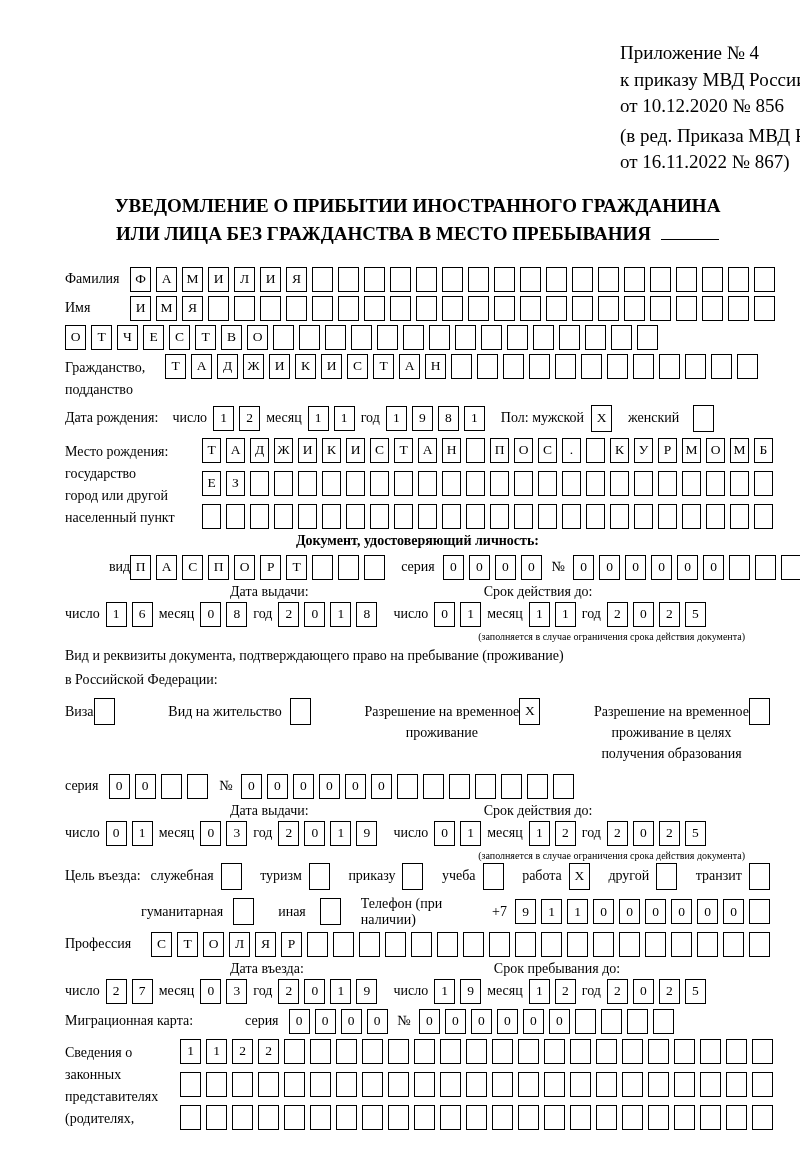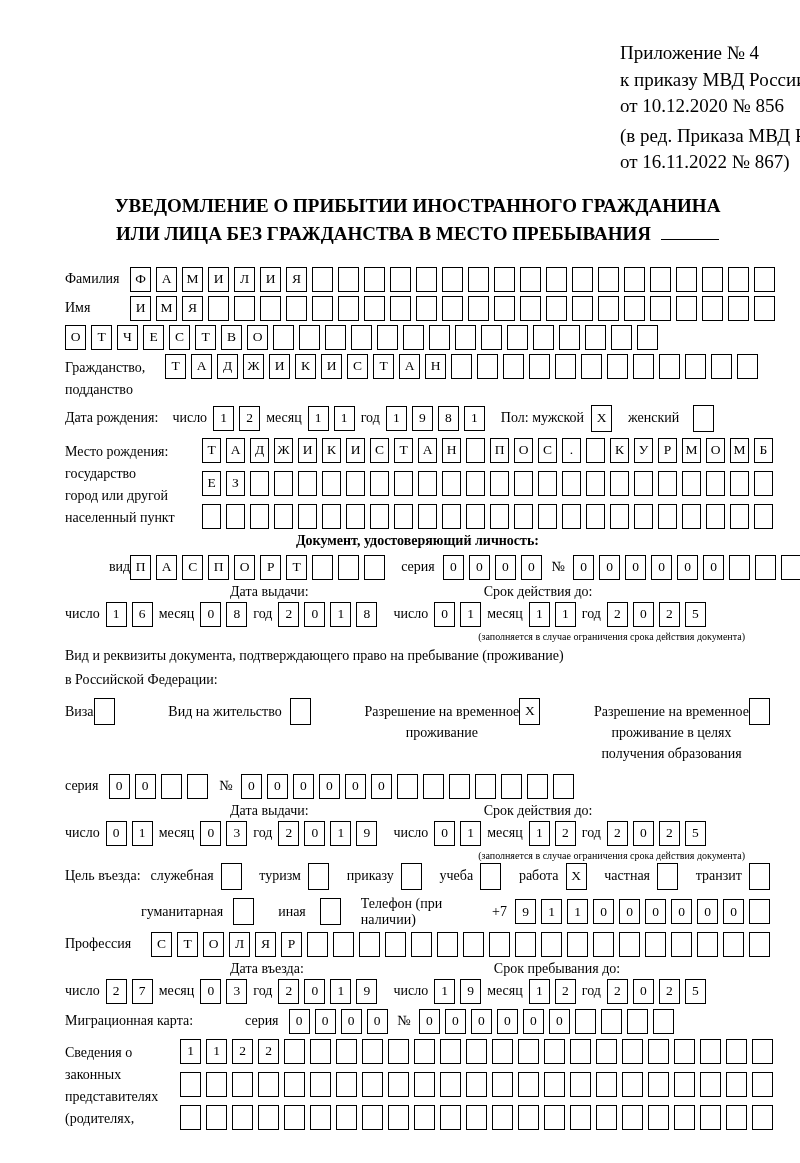--- a/index.html
+++ b/index.html
@@ -547,21 +547,21 @@
               <span class="cell"></span>
             </span>
           </span>
         <span class="popt">
             <span>работа</span>
             <span class="cells cb">
               <span class="cell">X</span>
             </span>
           </span>
         <span class="popt">
-            <span>частная</span>
+            <span>другой</span>
             <span class="cells cb">
               <span class="cell"></span>
             </span>
           </span>
         <span class="popt">
             <span>транзит</span>
             <span class="cells cb">
               <span class="cell"></span>
             </span>
           </span>

